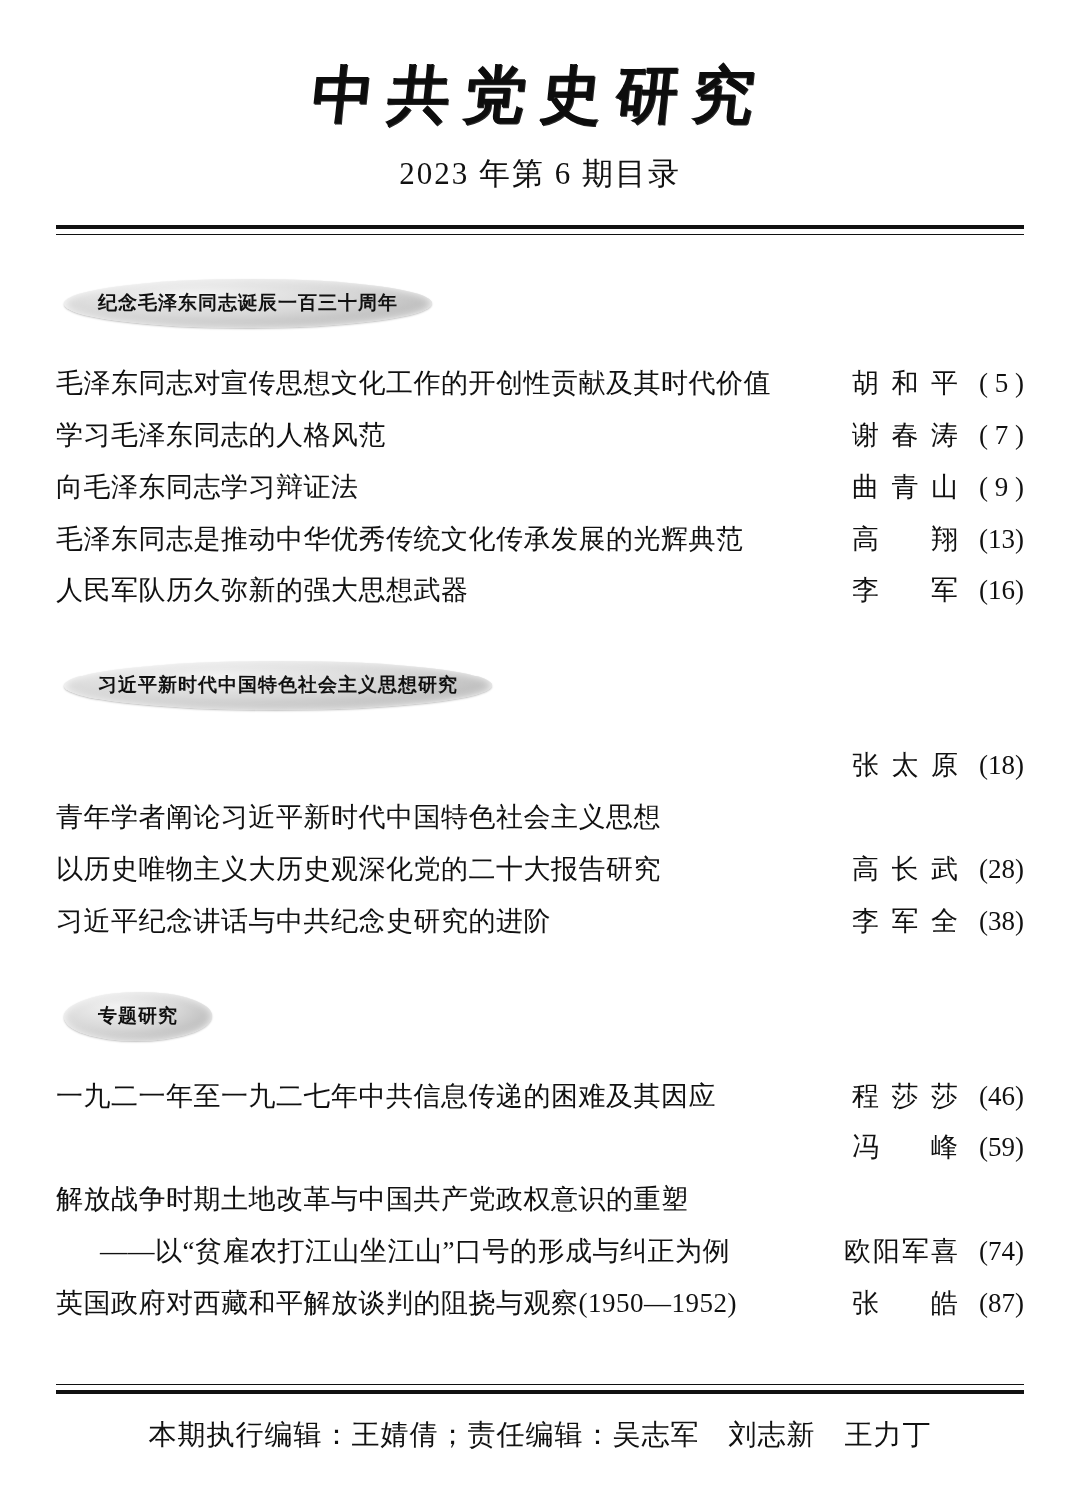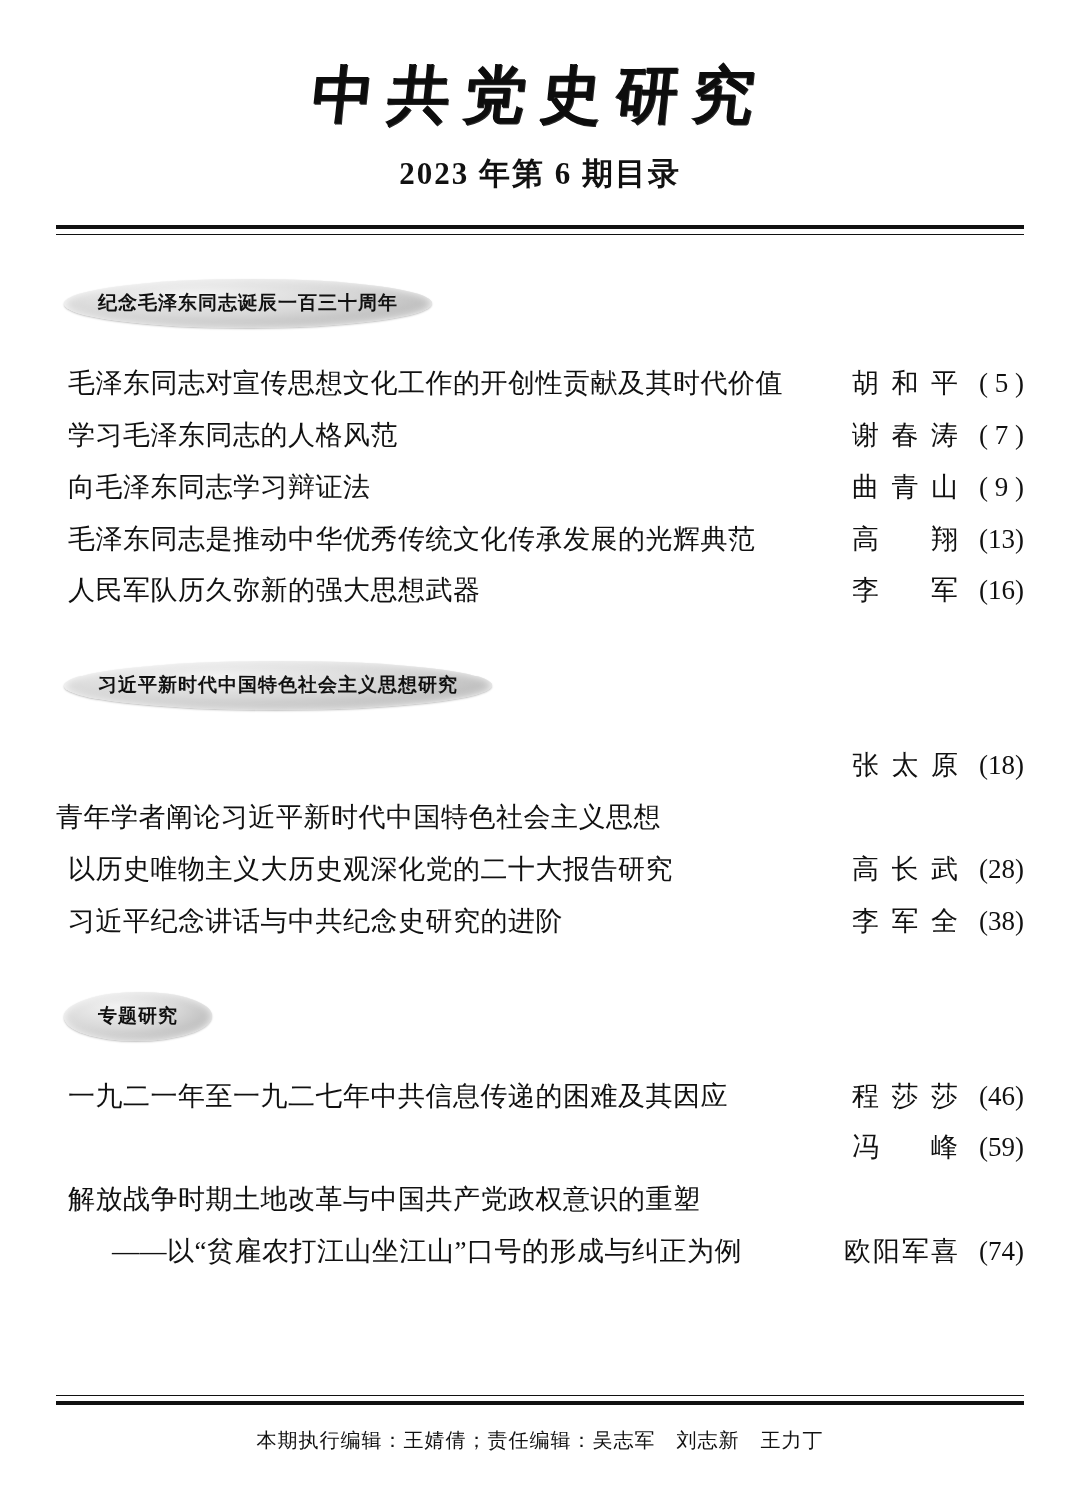--- a/index.html
+++ b/index.html
@@ -34,21 +34,21 @@
     letter-spacing: 14px;
     color: #0d0d0d;
     line-height: 1.05;
     transform: skewX(-6deg);
     display: inline-block;
     text-shadow: 1px 1px 0 #2a2a2a;
   }
   .issue-line {
     margin-top: 26px;
     font-size: 31px;
-    font-weight: 700;
+    font-weight: 400;
     letter-spacing: 2px;
     color: #111;
     font-family: "Liberation Serif", serif;
   }
   .rule-double {
     margin-top: 30px;
     border-top: 4px solid #111;
     border-bottom: 1.5px solid #111;
     height: 5px;
   }
@@ -88,21 +88,20 @@
     display: flex;
     align-items: baseline;
     font-size: 27px;
     line-height: 1.92;
     color: #111;
     white-space: nowrap;
   }
   .entry .title {
     flex: 0 1 auto;
     letter-spacing: 0.5px;
-    margin-left: 12px;
   }
   .entry .spacer {
     flex: 1 1 auto;
     min-width: 14px;
   }
   .entry .author {
     flex: 0 0 auto;
     text-align: right;
     letter-spacing: 2px;
   }
@@ -131,21 +130,21 @@
   .entry.sub .title { }
   .footer {
     position: absolute;
     left: 56px;
     right: 56px;
     bottom: 46px;
   }
   .footer-text {
     margin-top: 22px;
     text-align: center;
-    font-size: 20px;
+    font-size: 28px;
     letter-spacing: 1px;
     color: #111;
   }
 </style>
 </head>
 <body>
 
 <div class="page">
 
   <div class="masthead">
@@ -234,20 +233,26 @@
       <span class="spacer"></span>
       <span class="author"><span class="nm"></span></span>
       <span class="page-no"></span>
     </div>
     <div class="entry indent">
       <span class="title">——以“贫雇农打江山坐江山”口号的形成与纠正为例</span>
       <span class="spacer"></span>
       <span class="author"><span class="nm">欧阳军喜</span></span>
       <span class="page-no">(74)</span>
     </div>
+    <div class="entry">
+      <span class="title">英国政府对西藏和平解放谈判的阻挠与观察(1950—1952)</span>
+      <span class="spacer"></span>
+      <span class="author"><span class="nm">张　皓</span></span>
+      <span class="page-no">(87)</span>
+    </div>
   </div>
 
   <div class="footer">
     <div class="rule-double-bottom"></div>
     <div class="footer-text">本期执行编辑：王婧倩；责任编辑：吴志军　刘志新　王力丁</div>
   </div>
 
 </div>
 
 </body></html>

